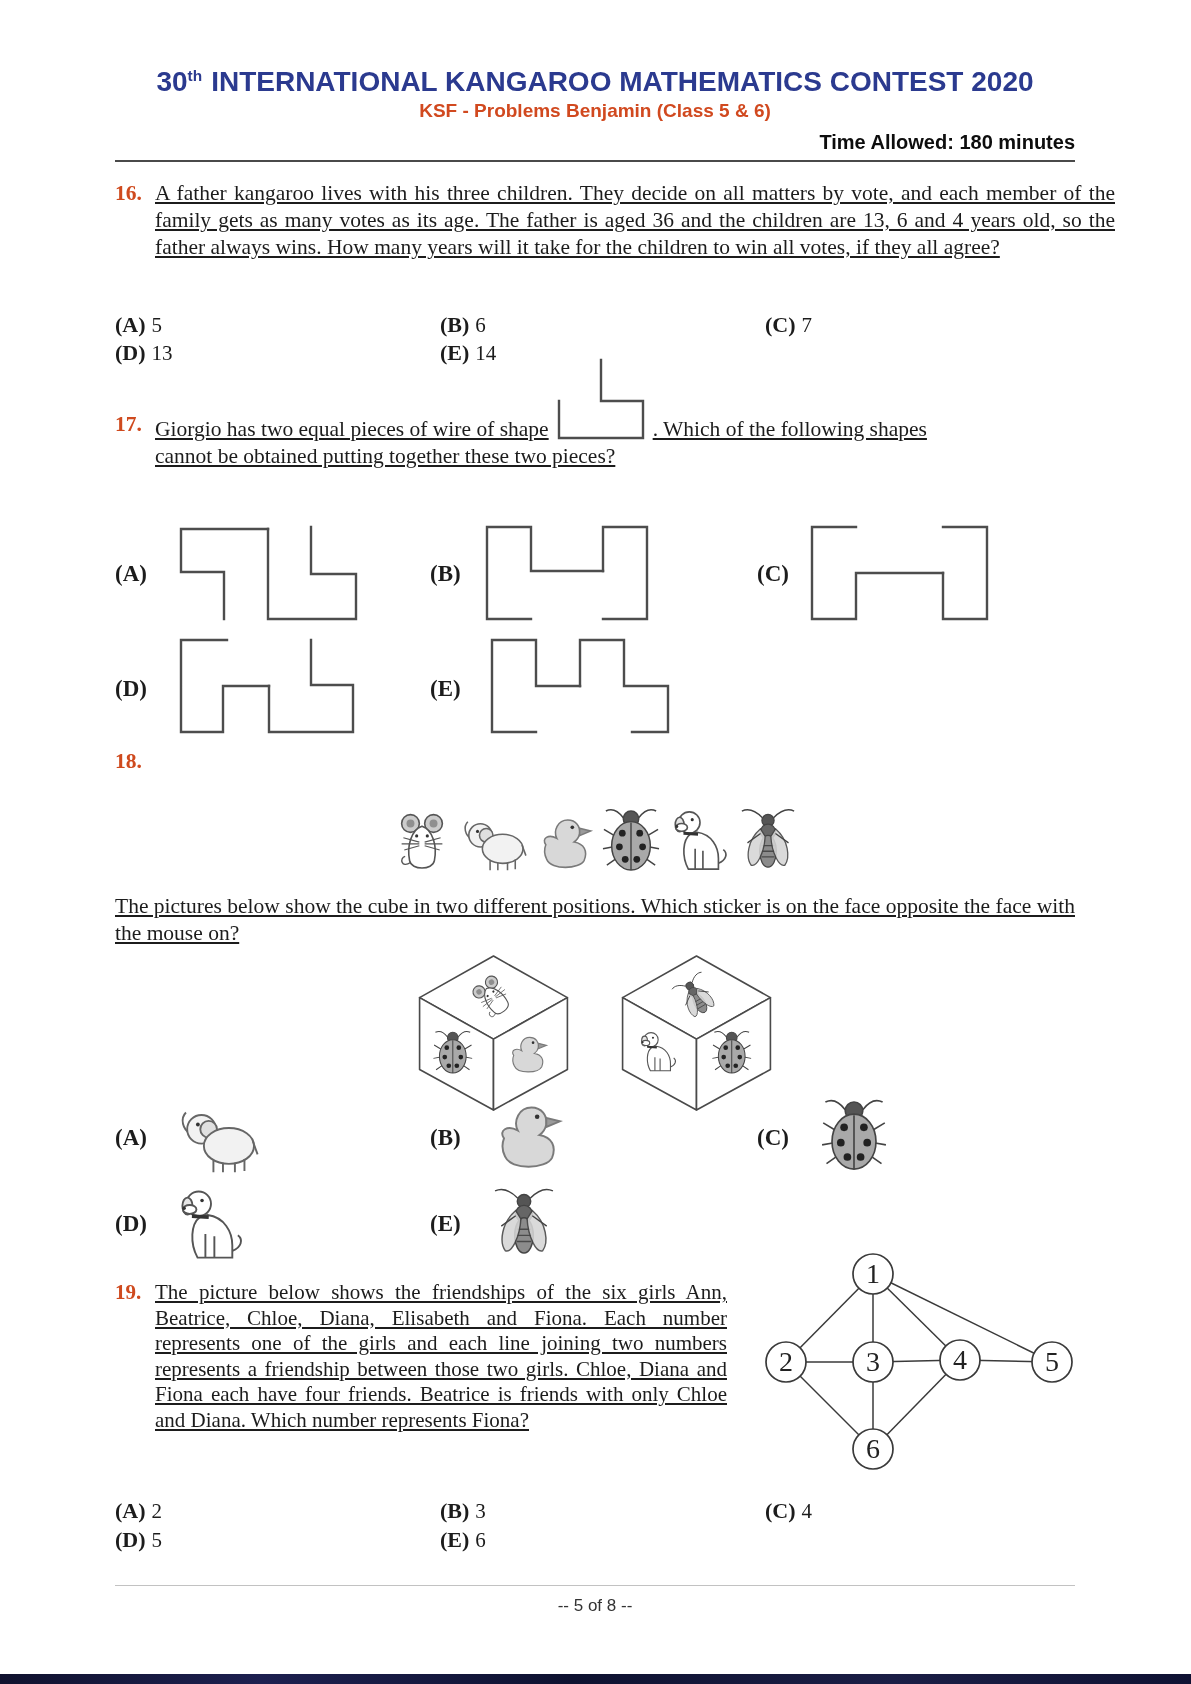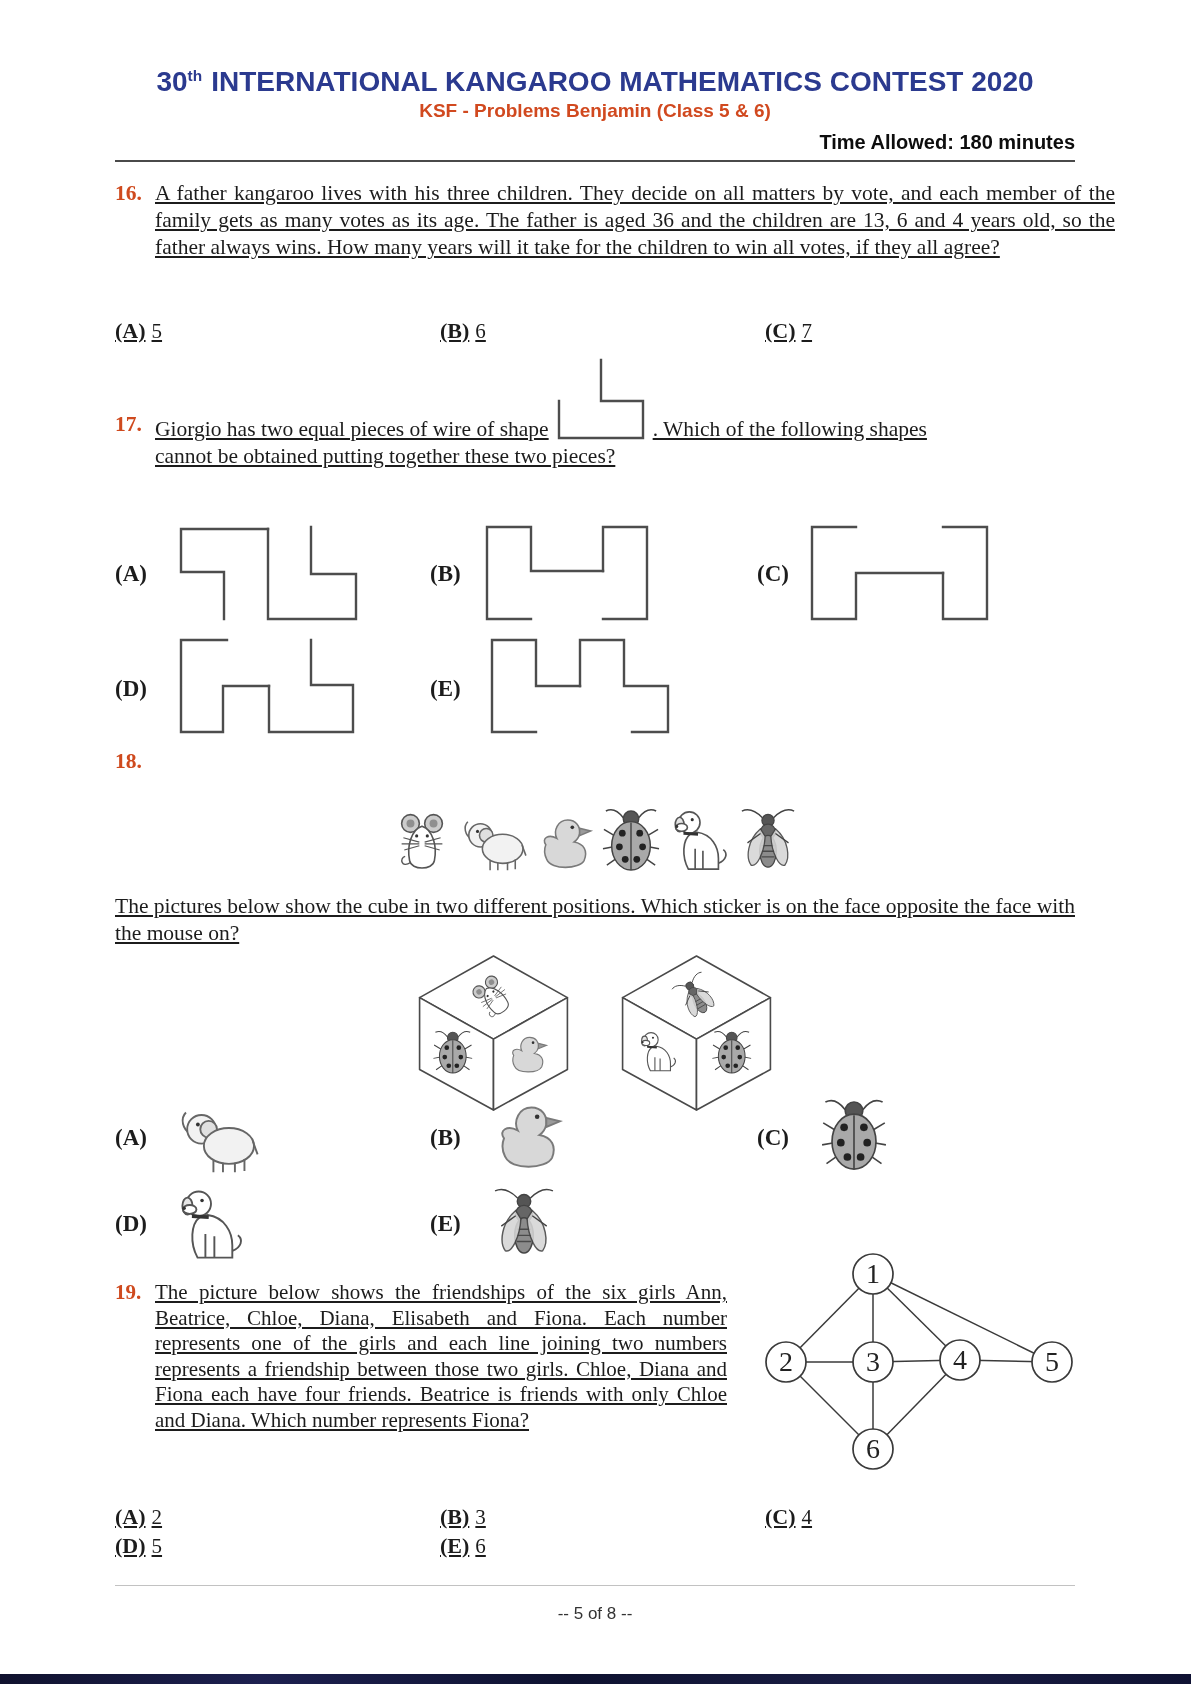--- a/index.html
+++ b/index.html
@@ -19,40 +19,40 @@
             font-size:20px; color:#0d0d0d; }
   .rule { border-top:2px solid #4a4a4a; height:0; }
 
   
   .qpara { position:absolute; font-size:21.5px; line-height:27px; text-align:justify;
            padding-left:40px;text-decoration:underline; }
   .qnum { position:absolute; left:0; top:0; color:#cf4a1e; font-weight:bold; }
   .qline2 { display:block; }
 
   
-  .opt { position:absolute; top:16px; font-size:21px; white-space:nowrap;text-decoration:underline; }
+  .opt { position:absolute; top:10px; font-size:21px; white-space:nowrap; }
   .opt .lbl { font-weight:bold; font-size:22px; margin-right:6px; }
 
   .shape-label { position:absolute; font-weight:bold; font-size:23px; }
   svg.wire polyline, svg.wire path { fill:none; stroke:#4d4d4d; stroke-width:2.4px;
            stroke-linecap:square; stroke-linejoin:miter; }
   svg.wire.inline { vertical-align:baseline; margin:0 8px -4px 8px; }
 
   .stick-row { display:flex; justify-content:center; align-items:flex-end; gap:8px; }
 
   .cube-row { display:flex; justify-content:center; gap:28px; }
   .cube-face { fill:#ffffff; stroke:#4a4a4a; stroke-width:1.6; stroke-linejoin:round; }
 
   .graph-node { fill:#ffffff; stroke:#3a3a3a; stroke-width:1.7; }
   .graph-edge { stroke:#3a3a3a; stroke-width:1.5; }
   .graph-txt  { font-family:"Liberation Serif", serif; font-size:28px; fill:#222;
                 text-anchor:middle; }
 
   .f-rule { border-top:1.5px solid #c2c2c2; height:0; }
-  .f-text { text-align:center; font-family:"Liberation Sans", sans-serif; font-size:17px; color:#333;margin-top:8px; }
+  .f-text { text-align:center; font-family:"Liberation Sans", sans-serif; font-size:17px; color:#333; }
   .bottom-bar { background:linear-gradient(90deg,#10122e,#1d2050 22%,#0e1230 48%,#1b1e46 75%,#0f1233); }
 </style>
 </head>
 <body>
 
 <svg width="0" height="0" style="position:absolute" aria-hidden="true">
   <defs>
     <g id="ic-mouse" stroke="#555" fill="none" stroke-width="1.8">
       <circle cx="17" cy="13" r="10" fill="#cccccc"></circle>
       <circle cx="43" cy="13" r="10" fill="#cccccc"></circle>
@@ -125,20 +125,24 @@
   <div class="abs cx rule" style="top:160px"></div>
 
   <div class="qpara cx" style="top:180px">
     <span class="qnum">16.</span>
     <span>A father kangaroo lives with his three children. They decide on all matters by vote, and each member of the family gets as many votes as its age. The father is aged 36 and the children are 13, 6 and 4 years old, so the father always wins. How many years will it take for the children to win all votes, if they all agree?</span>
   </div>
   <div class="abs cx" style="top:302px;height:30px">
     <span class="opt" style="left:0"><span class="lbl">(A)</span><span>5</span></span>
     <span class="opt" style="left:325px"><span class="lbl">(B)</span><span>6</span></span>
     <span class="opt" style="left:650px"><span class="lbl">(C)</span><span>7</span></span>
+  </div>
+  <div class="abs cx" style="top:330px;height:30px">
+    <span class="opt" style="left:0"><span class="lbl">(D)</span><span>13</span></span>
+    <span class="opt" style="left:325px"><span class="lbl">(E)</span><span>14</span></span>
   </div>
 
   <div class="qpara cx" style="top:358px;text-align:left">
     <span class="qnum" style="top:auto;bottom:32px">17.</span>
     <span>Giorgio has two equal pieces of wire of shape</span><svg class="wire inline" width="88" height="82" viewBox="0 0 88 82">
         <polyline points="44,2 44,43 86,43 86,80 2,80 2,43"></polyline>
       </svg><span>. Which of the following shapes</span>
     <span class="qline2">cannot be obtained putting together these two pieces?</span>
   </div>
 

